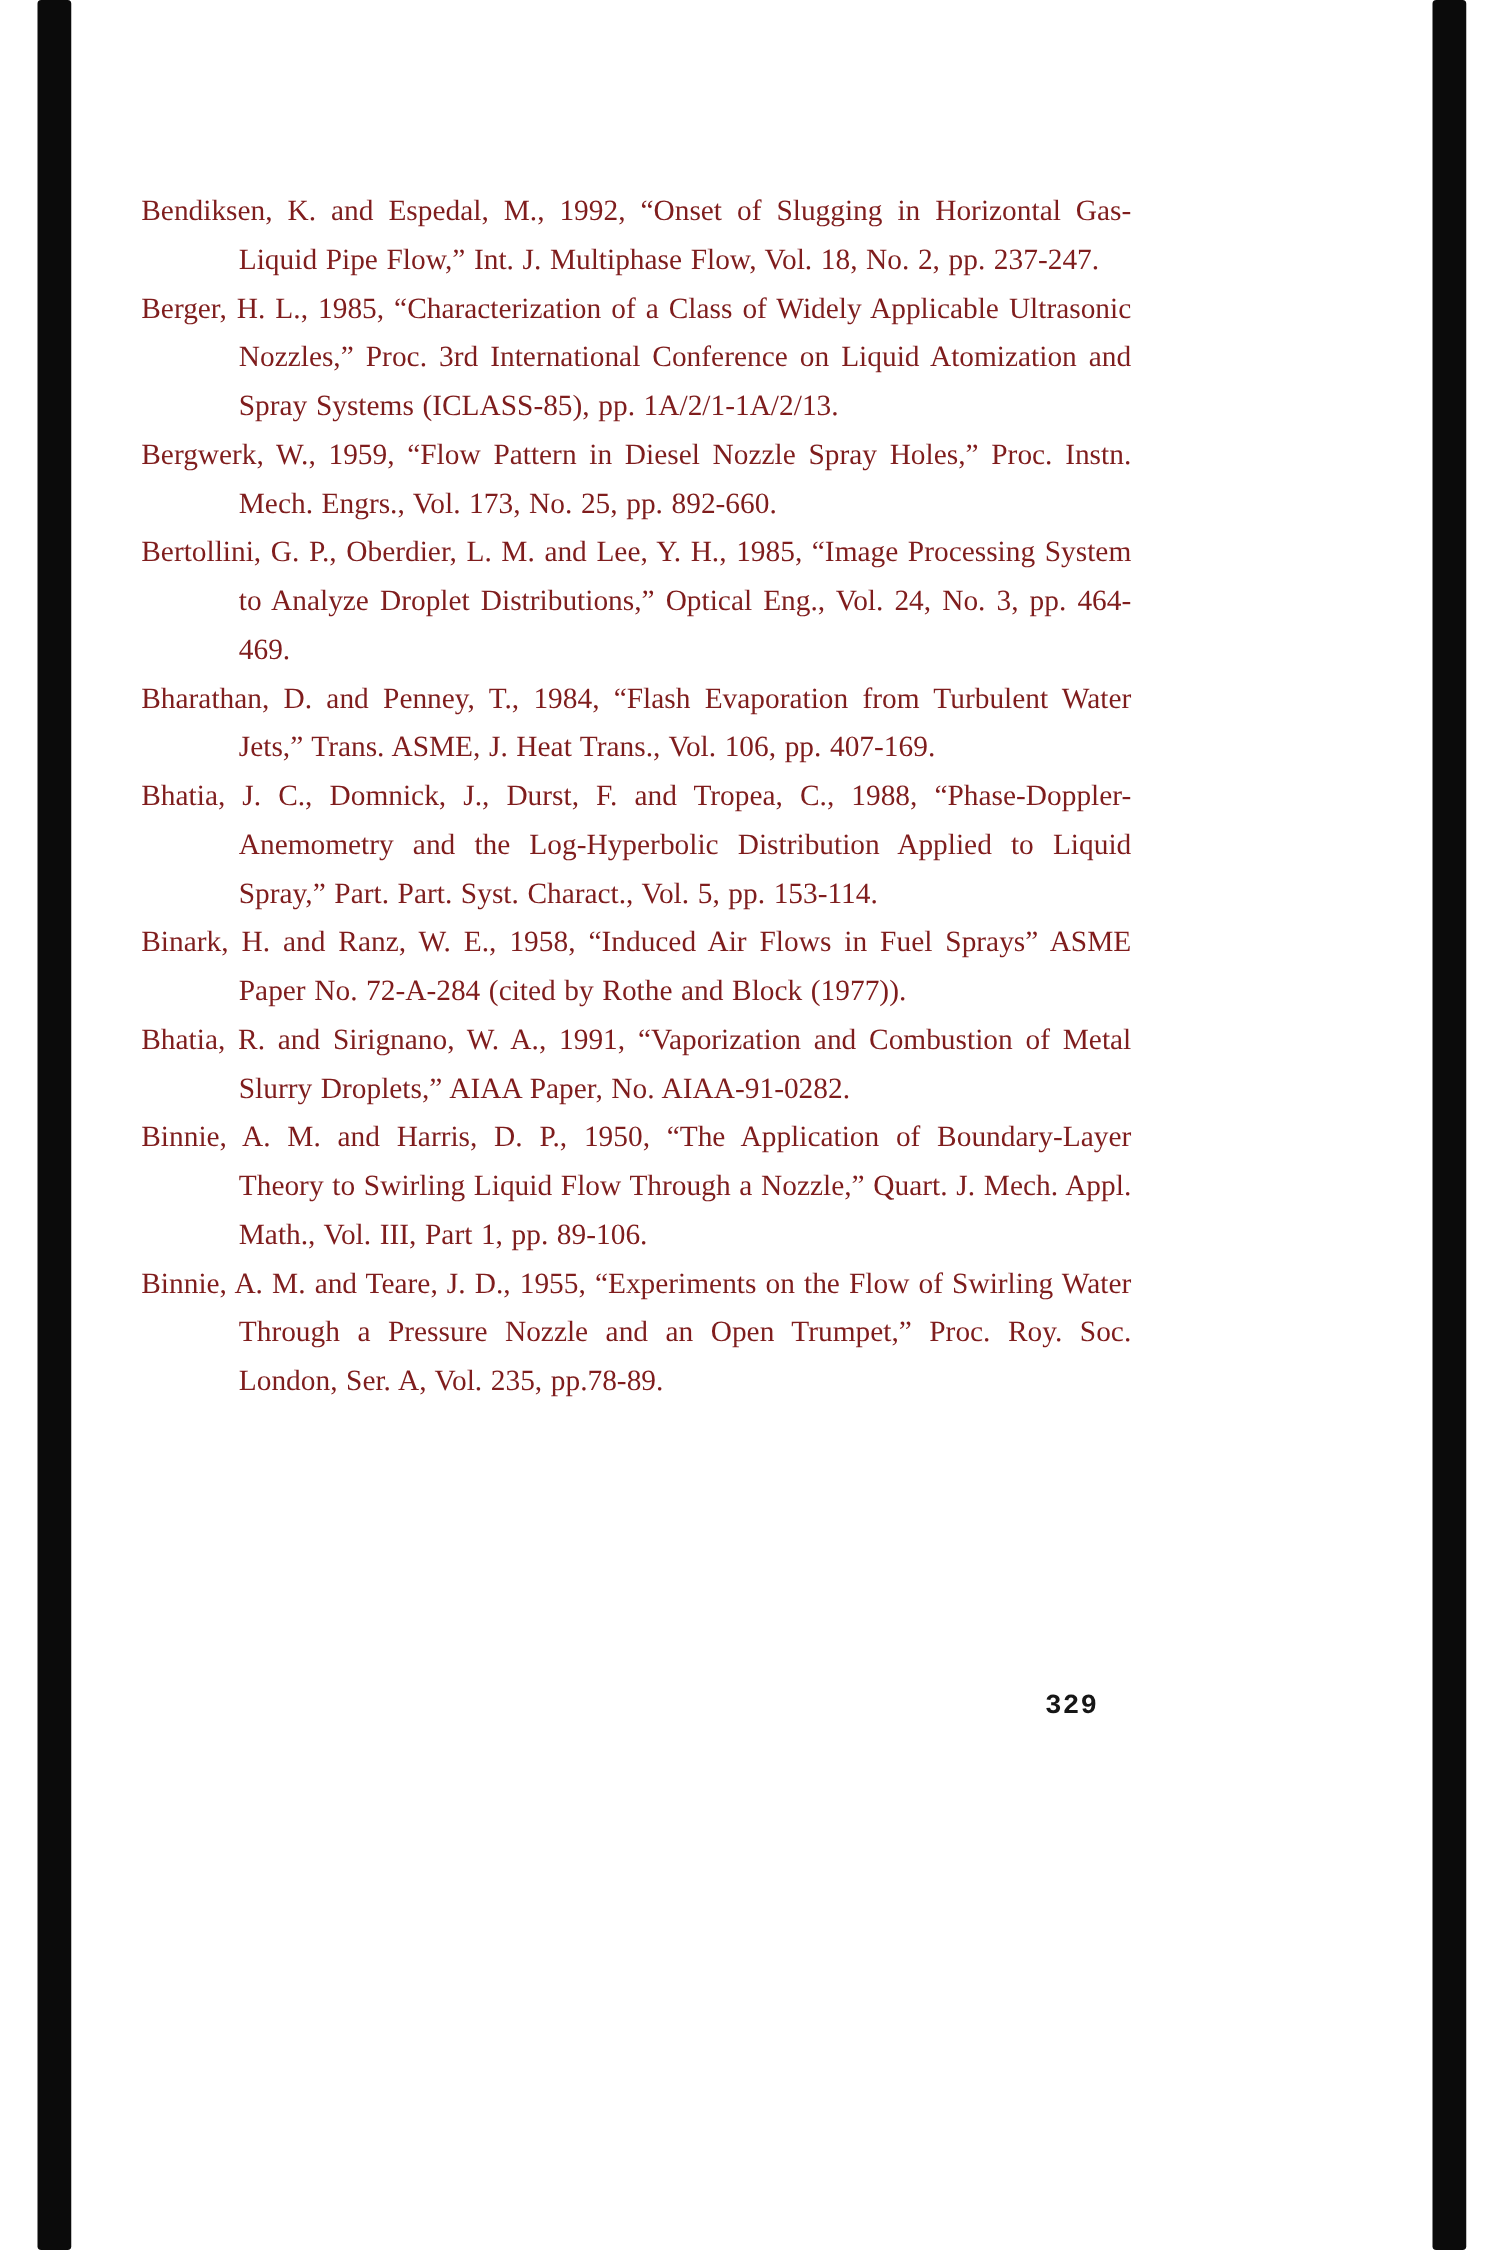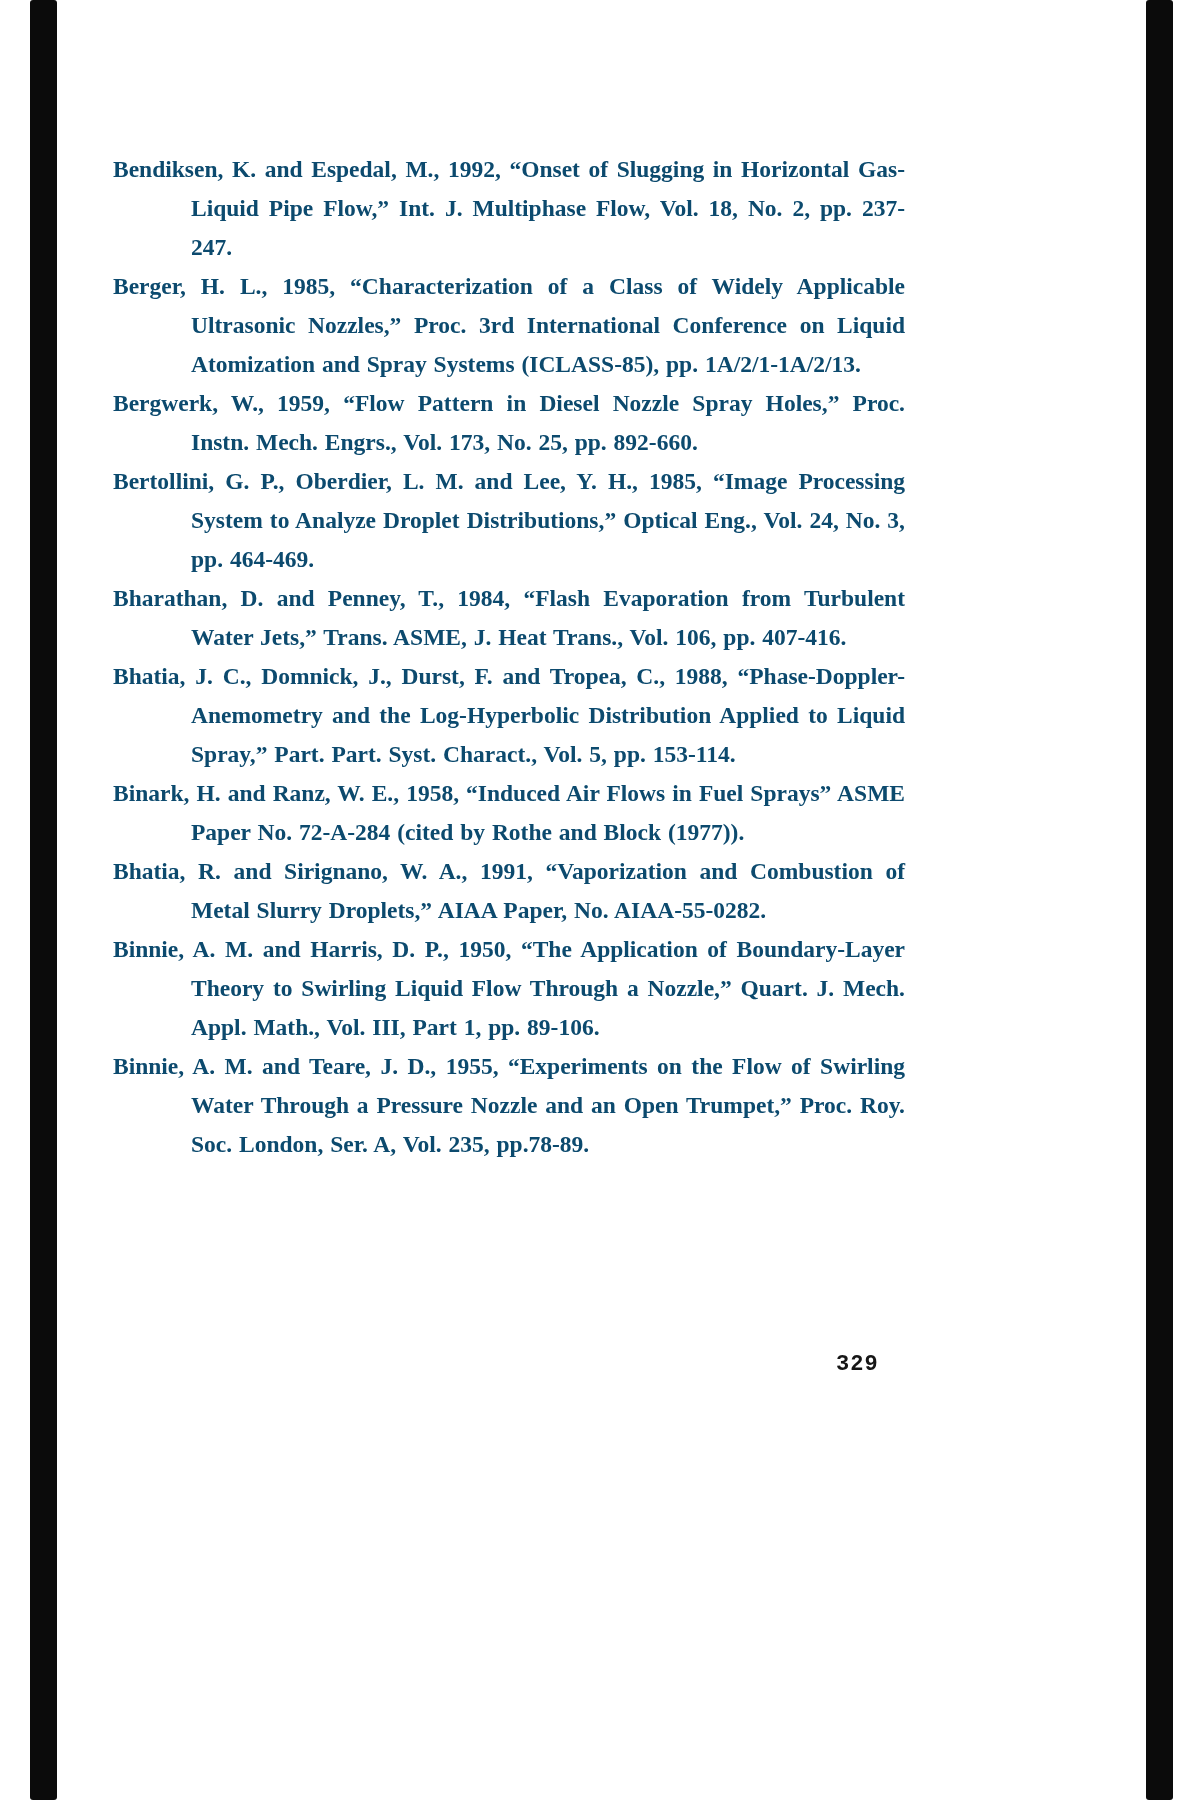--- a/index.html
+++ b/index.html
@@ -24,22 +24,21 @@
     border-radius: 3px;
   }
   .scan-bar.left  { left: 30px; }
   .scan-bar.right { left: 1146px; }
 
   .page-content {
     position: absolute;
     left: 113px;
     top: 150px;
     width: 792px;
-    color: #0c4a6e;
-    font-weight: bold;
+    color: #7f1d1d;
   }
   p.reference {
     margin: 0;
     padding-left: 78px;
     text-indent: -78px;
     text-align: justify;
     font-size: 23.5px;
     line-height: 39px;
     word-spacing: 1px;
   }
@@ -60,21 +59,21 @@
 <div class="scan-bar left"></div>
 
 <div class="scan-bar right"></div>
 
 <main class="page-content">
 
 <p class="reference">Bendiksen, K. and Espedal, M., 1992, “Onset of Slugging in Horizontal Gas-Liquid Pipe Flow,” Int. J. Multiphase Flow, Vol. 18, No. 2, pp. 237-247.</p>
     <p class="reference">Berger, H. L., 1985, “Characterization of a Class of Widely Applicable Ultrasonic Nozzles,” Proc. 3rd International Conference on Liquid Atomization and Spray Systems (ICLASS-85), pp. 1A/2/1-1A/2/13.</p>
     <p class="reference">Bergwerk, W., 1959, “Flow Pattern in Diesel Nozzle Spray Holes,” Proc. Instn. Mech. Engrs., Vol. 173, No. 25, pp. 892-660.</p>
     <p class="reference">Bertollini, G. P., Oberdier, L. M. and Lee, Y. H., 1985, “Image Processing System to Analyze Droplet Distributions,” Optical Eng., Vol. 24, No. 3, pp. 464-469.</p>
-    <p class="reference">Bharathan, D. and Penney, T., 1984, “Flash Evaporation from Turbulent Water Jets,” Trans. ASME, J. Heat Trans., Vol. 106, pp. 407-416.</p>
+    <p class="reference">Bharathan, D. and Penney, T., 1984, “Flash Evaporation from Turbulent Water Jets,” Trans. ASME, J. Heat Trans., Vol. 106, pp. 407-169.</p>
     <p class="reference">Bhatia, J. C., Domnick, J., Durst, F. and Tropea, C., 1988, “Phase-Doppler-Anemometry and the Log-Hyperbolic Distribution Applied to Liquid Spray,” Part. Part. Syst. Charact., Vol. 5, pp. 153-114.</p>
     <p class="reference">Binark, H. and Ranz, W. E., 1958, “Induced Air Flows in Fuel Sprays” ASME Paper No. 72-A-284 (cited by Rothe and Block (1977)).</p>
-    <p class="reference">Bhatia, R. and Sirignano, W. A., 1991, “Vaporization and Combustion of Metal Slurry Droplets,” AIAA Paper, No. AIAA-55-0282.</p>
+    <p class="reference">Bhatia, R. and Sirignano, W. A., 1991, “Vaporization and Combustion of Metal Slurry Droplets,” AIAA Paper, No. AIAA-91-0282.</p>
     <p class="reference">Binnie, A. M. and Harris, D. P., 1950, “The Application of Boundary-Layer Theory to Swirling Liquid Flow Through a Nozzle,” Quart. J. Mech. Appl. Math., Vol. III, Part 1, pp. 89-106.</p>
     <p class="reference">Binnie, A. M. and Teare, J. D., 1955, “Experiments on the Flow of Swirling Water Through a Pressure Nozzle and an Open Trumpet,” Proc. Roy. Soc. London, Ser. A, Vol. 235, pp.78-89.</p>
   </main>
 
 <div class="page-number">329</div>
 
 </body></html>

